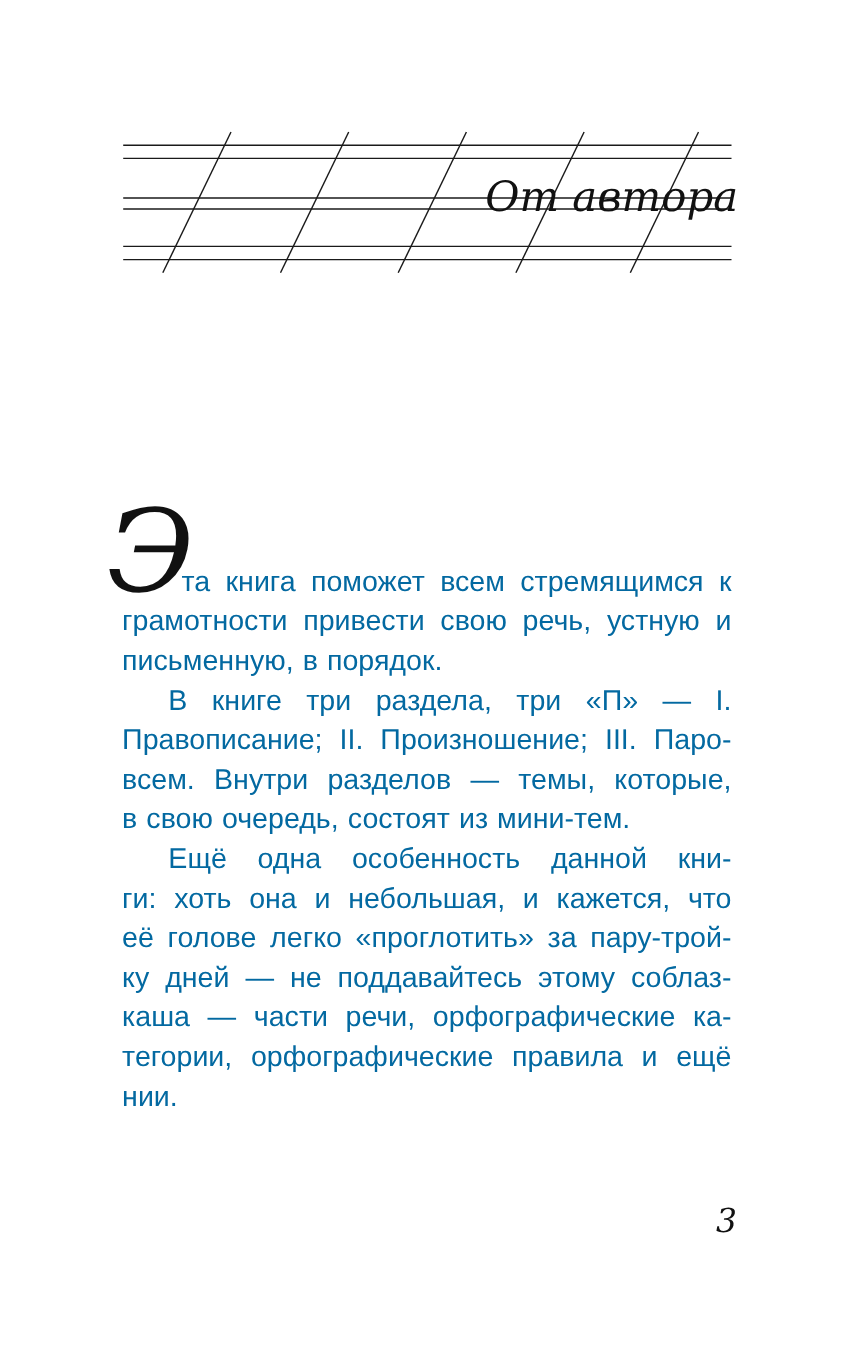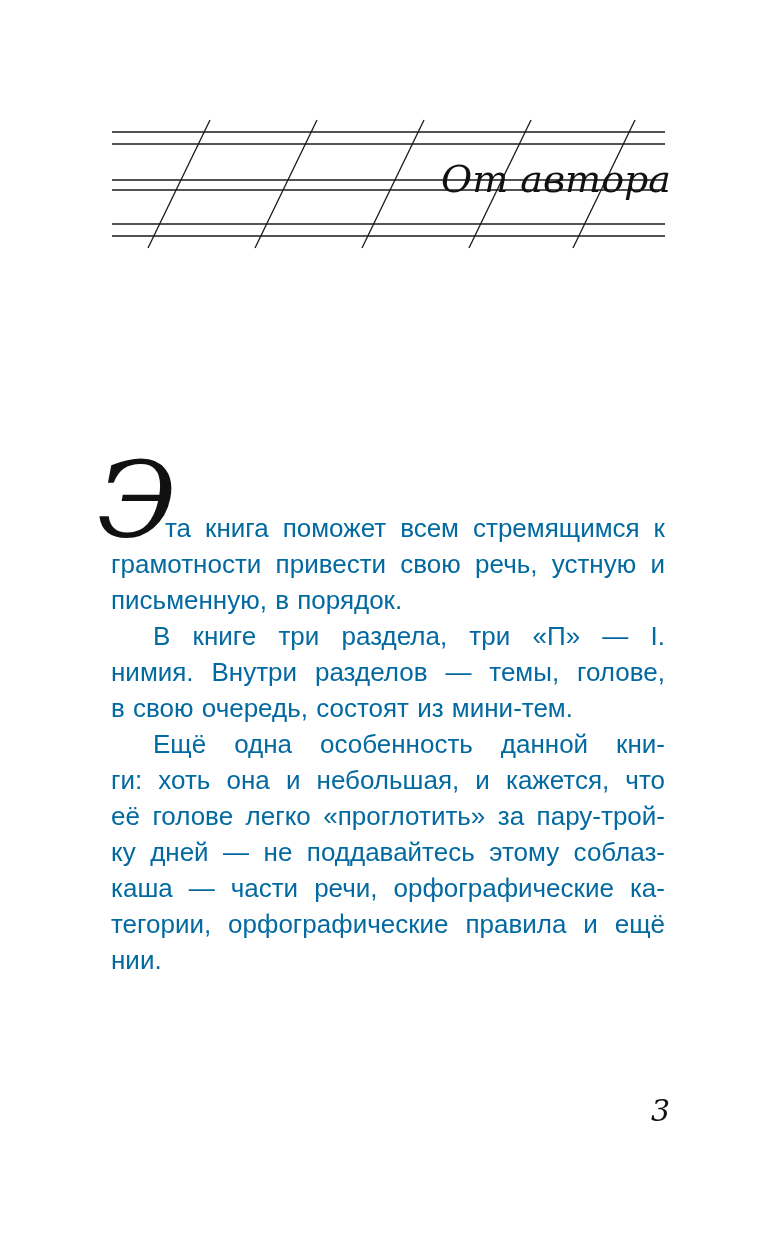--- a/index.html
+++ b/index.html
@@ -99,21 +99,22 @@
     <text class="script-title" x="643" y="192" text-anchor="end">От автора</text>
   </svg>
 
   <div class="dropcap">Э</div>
 
   <div class="text-block">
       <div class="line" style="text-indent: 54px;">та книга поможет всем стремящимся к</div>
       <div class="line">грамотности привести свою речь, устную и</div>
       <div class="line last">письменную, в порядок.</div>
       <div class="line" style="text-indent: 42px;">В книге три раздела, три «П» — I.</div>
-      <div class="line">нимия. Внутри разделов — темы, голове,</div>
+      <div class="line">Правописание; II. Произношение; III. Паро-</div>
+      <div class="line">всем. Внутри разделов — темы, которые,</div>
       <div class="line last">в свою очередь, состоят из мини-тем.</div>
       <div class="line" style="text-indent: 42px;">Ещё одна особенность данной кни-</div>
       <div class="line">ги: хоть она и небольшая, и кажется, что</div>
       <div class="line">её голове легко «проглотить» за пару-трой-</div>
       <div class="line">ку дней — не поддавайтесь этому соблаз-</div>
       <div class="line">каша — части речи, орфографические ка-</div>
       <div class="line">тегории, орфографические правила и ещё</div>
       <div class="line last">нии.</div>
     </div>
 

